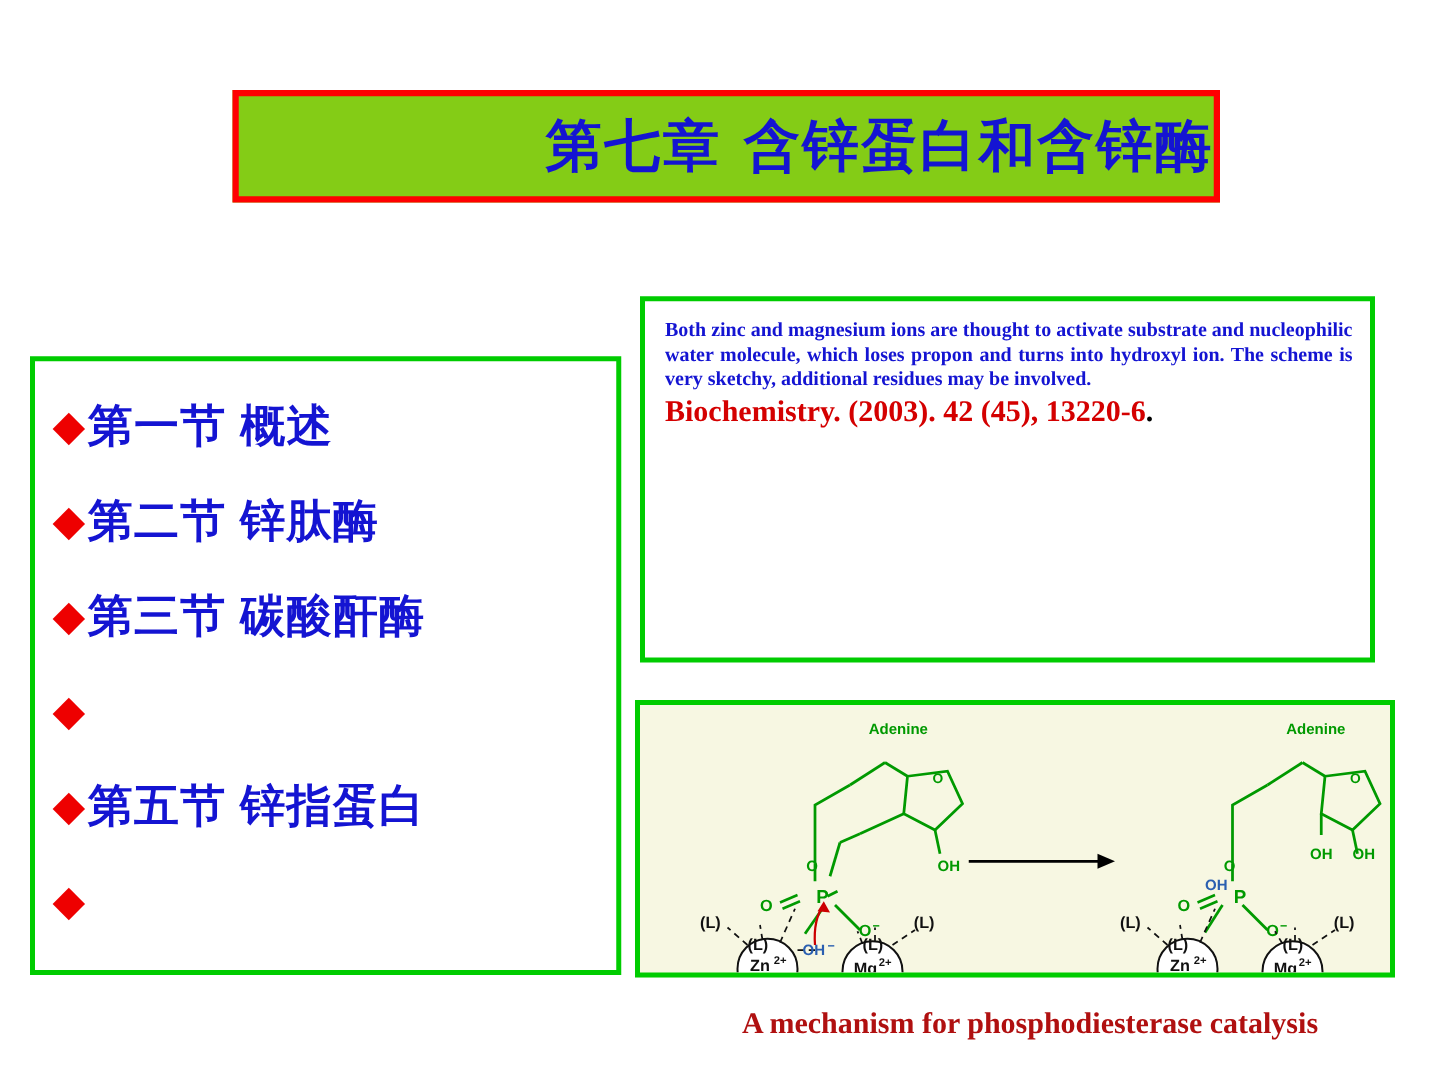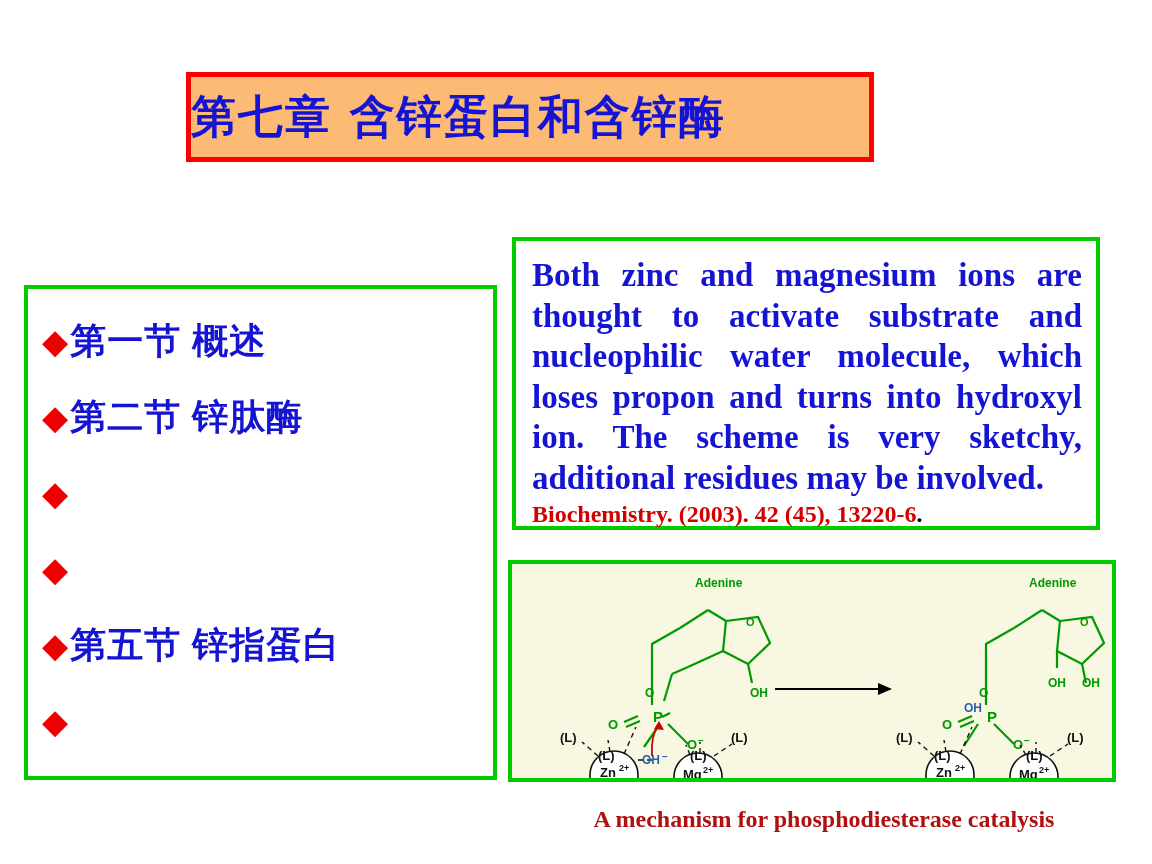--- a/index.html
+++ b/index.html
@@ -13,28 +13,28 @@
     font-family: "Liberation Sans", sans-serif;
     overflow: hidden;
     position: relative;
   }
 
   
   #title-box {
     position: absolute;
     left: 186px;
     top: 72px;
-    width: 688px;
+    width: 790px;
     height: 90px;
     border: 5px solid #ff0000;
     box-sizing: border-box;
     display: flex;
     align-items: center;
-    justify-content: flex-start;
-    background: #fdba74;
+    justify-content: flex-end;
+    background: #84cc16;
   }
   #title-text {
     font-family: "DejaVu Sans", sans-serif;
     font-size: 45px;
     font-weight: bold;
     color: #1414d2;
     letter-spacing: 2px;
     white-space: nowrap;
   }
 
@@ -79,21 +79,21 @@
     top: 237px;
     width: 588px;
     height: 293px;
     border: 4px solid #00cc00;
     box-sizing: border-box;
     background: #ffffff;
     padding: 14px 14px 8px 16px;
   }
   #abstract-text {
     font-family: "Liberation Serif", serif;
-    font-size: 33px;
+    font-size: 16px;
     font-weight: bold;
     color: #1414d2;
     text-align: justify;
     text-justify: inter-word;
     line-height: 1.23;
     margin: 0;
   }
   #abstract-cite {
     font-family: "Liberation Serif", serif;
     font-size: 24px;
@@ -144,20 +144,21 @@
     <span class="toc-label">第一节  概述</span>
   </div>
 
   <div class="toc-item">
     <span class="bullet">◆</span>
     <span class="toc-label">第二节  锌肽酶</span>
   </div>
 
   <div class="toc-item">
     <span class="bullet">◆</span>
+    <span class="toc-label">第三节  碳酸酐酶</span>
   </div>
 
   <div class="toc-item">
     <span class="bullet">◆</span>
   </div>
 
   <div class="toc-item">
     <span class="bullet">◆</span>
     <span class="toc-label">第五节  锌指蛋白</span>
   </div>

